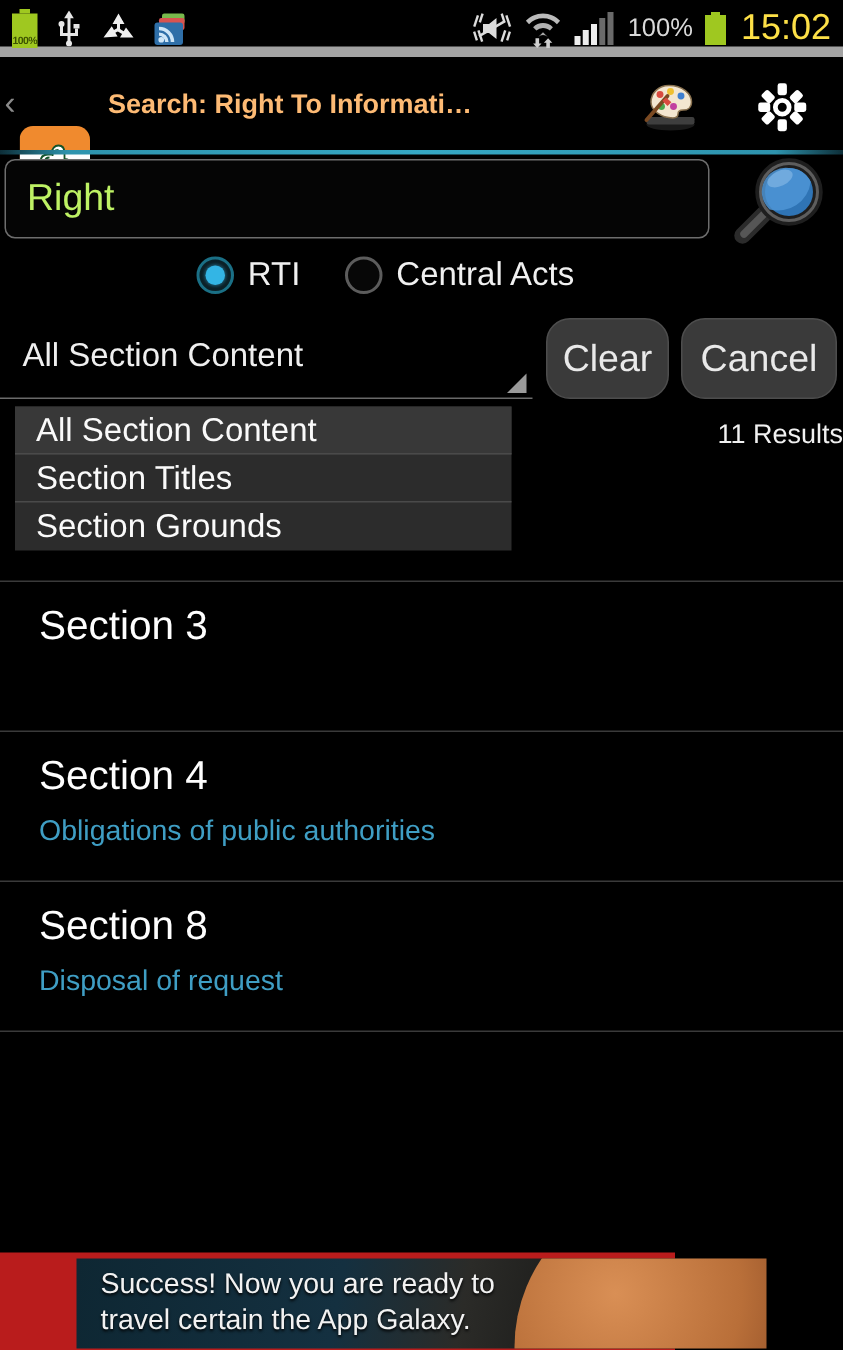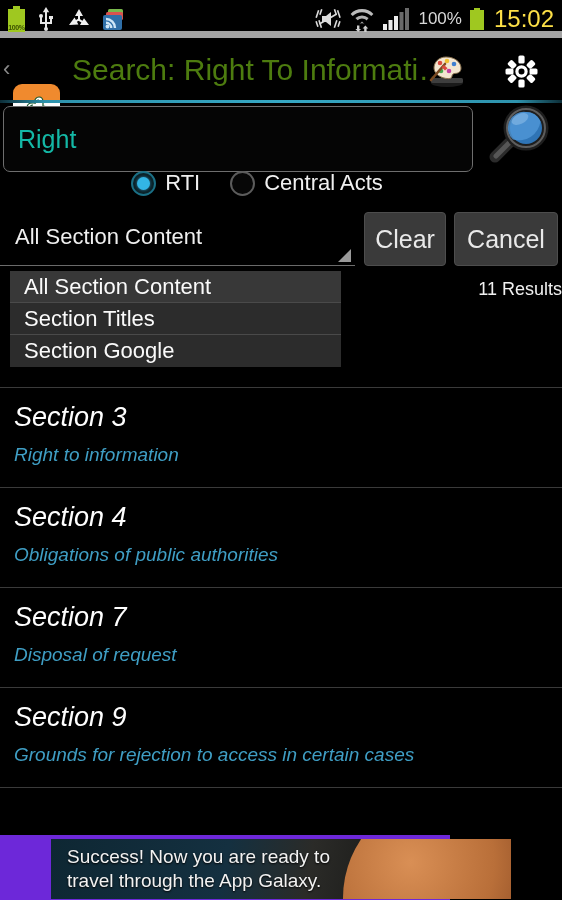--- a/index.html
+++ b/index.html
@@ -26,32 +26,32 @@
   .batt2 .cap { position:absolute; left:4px; top:0; width:6px; height:2px; background:#9fc820; }
   .batt2 .bdy { position:absolute; left:0; top:2px; width:14px; height:20px; background:#9fc820; }
   .sb-clock { font-size:24px; color:#fde047; letter-spacing:0px; margin-left:2px; }
 
   
   .actionbar { position:absolute; top:38px; left:0; width:562px; height:63px; background:#000; }
   .ab-back { position:absolute; left:3px; top:19px; font-size:22px; color:#8a8a8a; line-height:24px; }
   .app-icon { position:absolute; left:13px; top:46px; width:47px; height:47px; border-radius:9px;
               overflow:hidden; }
   .ab-title { position:absolute; left:72px; top:0; height:63px; line-height:63px;
-              font-size:30px; color:#4d7c0f; white-space:nowrap; }
+              font-size:18px; color:#fdba74; white-space:nowrap;font-weight:bold; }
   .ab-theme { position:absolute; right:94px; top:16px; width:42px; height:34px; }
   .ab-gear  { position:absolute; right:24px; top:17px; width:33px; height:33px; }
 
   .teal-rule { position:absolute; top:100px; left:0; width:562px; height:3px;
                background:linear-gradient(to right,#0d2e38 0%,#2e93ad 8%,#36a8c4 50%,#2e93ad 92%,#0d2e38 100%); }
 
   
   .searchrow { position:absolute; top:103px; left:0; width:562px; height:59px; }
-  .search-input { position:absolute; left:3px; top:3px; width:470px; height:66px;
+  .search-input { position:absolute; left:3px; top:3px; width:470px; height:53px;
                   background:#050505; border:1px solid #6e6e6e; border-radius:7px;
-                  color:#14b8a6; font-family:"Liberation Sans", sans-serif; font-size:25px;
+                  color:#bef264; font-family:"Liberation Sans", sans-serif; font-size:25px;
                   padding:17px 14px; outline:none; }
   .magnifier { position:absolute; left:483px; top:2px; width:74px; height:58px; }
 
   
   .radiorow { position:absolute; top:163px; left:0; width:514px; height:40px;
               display:flex; align-items:center; justify-content:center; }
   .radio-opt { display:flex; align-items:center; gap:9px; }
   .radio-opt + .radio-opt { margin-left:30px; }
   .rb { width:25px; height:25px; border-radius:50%; border:2px solid #5c5c5c; position:relative; background:#070707; }
   .rb.on { border-color:#1b6f85; box-shadow:0 0 3px #0e3b47 inset; }
@@ -61,49 +61,49 @@
 
   
   .ctlrow { position:absolute; top:208px; left:0; width:562px; height:62px; }
   .spinner { position:absolute; left:0; top:4px; width:355px; height:54px; background:#000;
              border-bottom:1px solid #6d6d6d; }
   .spinner-lbl { position:absolute; left:15px; top:0; height:50px; line-height:50px;
                  font-size:22px; color:#efefef; }
   .spinner-arrow { position:absolute; right:4px; bottom:3px; width:0; height:0;
                    border-left:13px solid transparent; border-bottom:13px solid #9a9a9a; }
   .btn { position:absolute; top:4px; height:54px; background:#3a3a3a; border:1px solid #4d4d4d;
-         border-radius:4px; color:#e9e9e9; font-family:"Liberation Sans", sans-serif; font-size:25px;
+         border-radius:16px; color:#e9e9e9; font-family:"Liberation Sans", sans-serif; font-size:25px;
          display:flex; align-items:center; justify-content:center; }
   .btn-clear  { left:364px; width:82px; }
   .btn-cancel { left:454px; width:104px; }
 
   
   .results { position:absolute; top:272px; right:0px; height:34px; line-height:34px;
              font-size:18px; color:#f0f0f0; white-space:nowrap; }
 
   
   .list { position:absolute; top:288px; left:0; width:562px; height:547px; overflow:hidden; }
-  .row { position:relative; height:100px; border-bottom:1px solid #3a3a3a; padding:6px 0 0 14px;font-style:italic; }
+  .row { position:relative; height:100px; border-bottom:1px solid #3a3a3a; padding:6px 0 0 26px; }
   .row:first-child { height:100px; }
   .row-title { font-size:27px; color:#fefefe; line-height:46px; }
   .row-sub { font-size:19px; color:#3f9ec4; line-height:30px; }
 
   .fade-bottom { position:absolute; left:0; bottom:0; width:562px; height:24px;
                  background:linear-gradient(to bottom, rgba(0,0,0,0) 0%, #000 100%); pointer-events:none; }
 
   
   .dropdown { position:absolute; left:10px; top:271px; width:331px;
               background:#2c2c2c; box-shadow:0 3px 9px rgba(0,0,0,.85); z-index:40; }
   .dd-item { height:32px; line-height:32px; padding-left:14px; font-size:22px; color:#fafafa;
              border-bottom:1px solid #4a4a4a; }
   .dd-item.sel { background:#383838; }
   .dd-item:last-child { border-bottom:none; }
 
   
-  .ad { position:absolute; left:0; bottom:0; width:450px; height:65px; background:#6d28d9; }
+  .ad { position:absolute; left:0; bottom:0; width:450px; height:65px; background:#b91c1c; }
   .ad-inner { position:absolute; left:51px; top:4px; width:460px; height:60px; overflow:hidden;
               background:linear-gradient(100deg,#0e2733 0%,#143040 38%,#2b2b28 56%,#000 100%); }
   .ad-planet { position:absolute; right:-42px; top:-46px; width:210px; height:210px; border-radius:50%;
                background:radial-gradient(circle at 32% 33%, #d98f55 0%, #b96f39 42%, #8a4a24 70%, #4e2813 100%); }
   .ad-text { position:absolute; left:16px; top:6px; width:290px; font-size:19px; color:#f2f2f2;
              line-height:24px; text-shadow:0 1px 2px #000; }
   .ad-google { position:absolute; right:24px; top:11px; font-family:"Liberation Serif", serif;
                font-size:38px; color:#fff; text-shadow:0 1px 4px rgba(0,0,0,.8); letter-spacing:0px; }
 </style>
 </head>
@@ -282,46 +282,41 @@
 
   <div class="results">11 Results</div>
 
   <div class="list">
     <div class="row">
       <div class="row-title">Section 2</div>
       <div class="row-sub">Definitions</div>
     </div>
     <div class="row">
       <div class="row-title">Section 3</div>
-      <div class="row-sub">Right to information</div>
     </div>
     <div class="row">
       <div class="row-title">Section 4</div>
       <div class="row-sub">Obligations of public authorities</div>
     </div>
     <div class="row">
-      <div class="row-title">Section 7</div>
+      <div class="row-title">Section 8</div>
       <div class="row-sub">Disposal of request</div>
-    </div>
-    <div class="row">
-      <div class="row-title">Section 9</div>
-      <div class="row-sub">Grounds for rejection to access in certain cases</div>
     </div>
     <div class="fade-bottom"></div>
   </div>
 
   <div class="dropdown">
     <div class="dd-item sel">All Section Content</div>
     <div class="dd-item">Section Titles</div>
-    <div class="dd-item">Section Google</div>
+    <div class="dd-item">Section Grounds</div>
   </div>
 
   <div class="ad">
     <div class="ad-inner">
       <div class="ad-planet"></div>
       <div class="ad-text">
         <div>Success! Now you are ready to</div>
-        <div>travel through the App Galaxy.</div>
+        <div>travel certain the App Galaxy.</div>
       </div>
     </div>
   </div>
 
 </div>
 
 </body></html>

